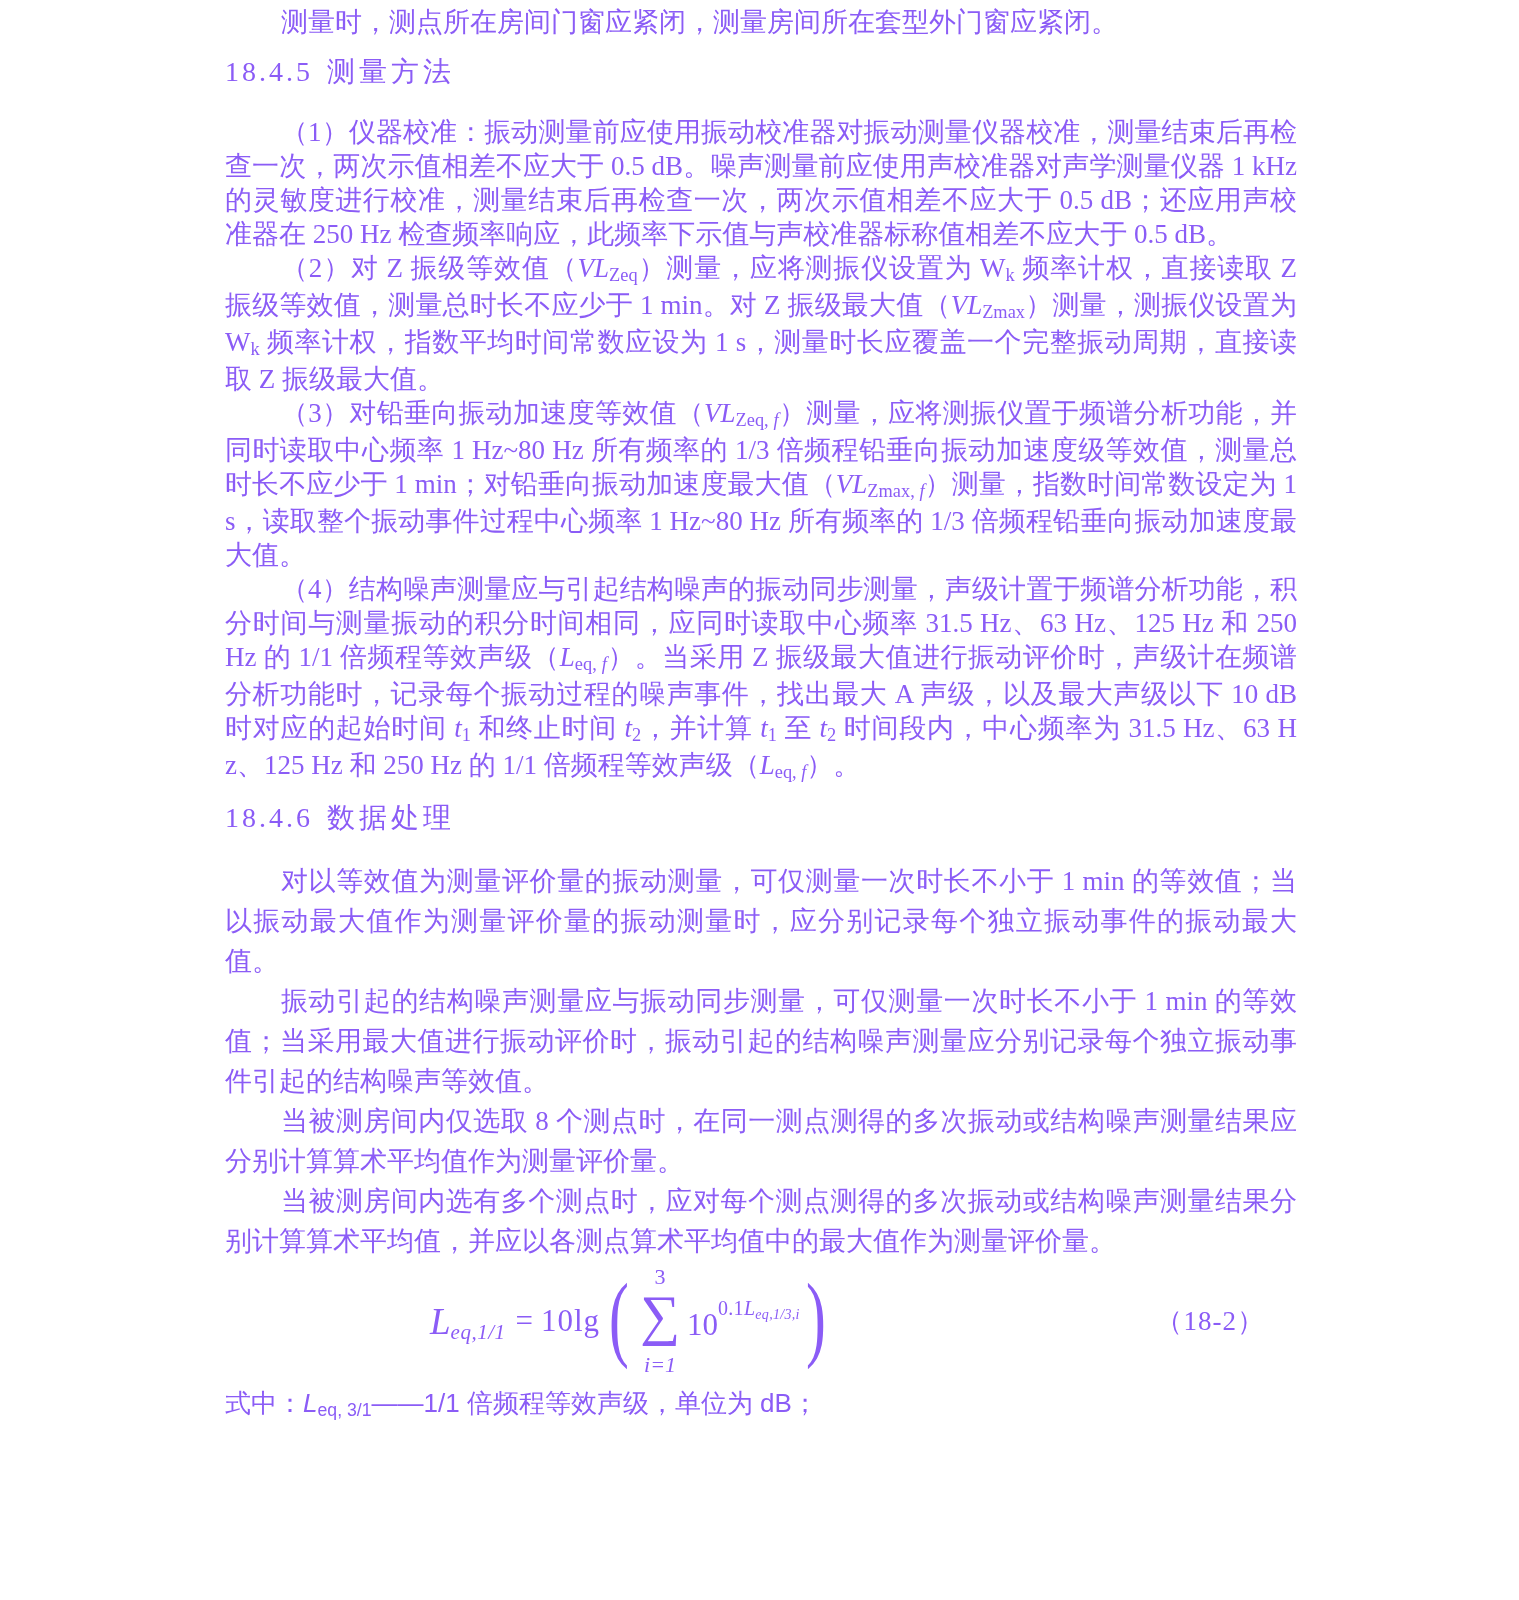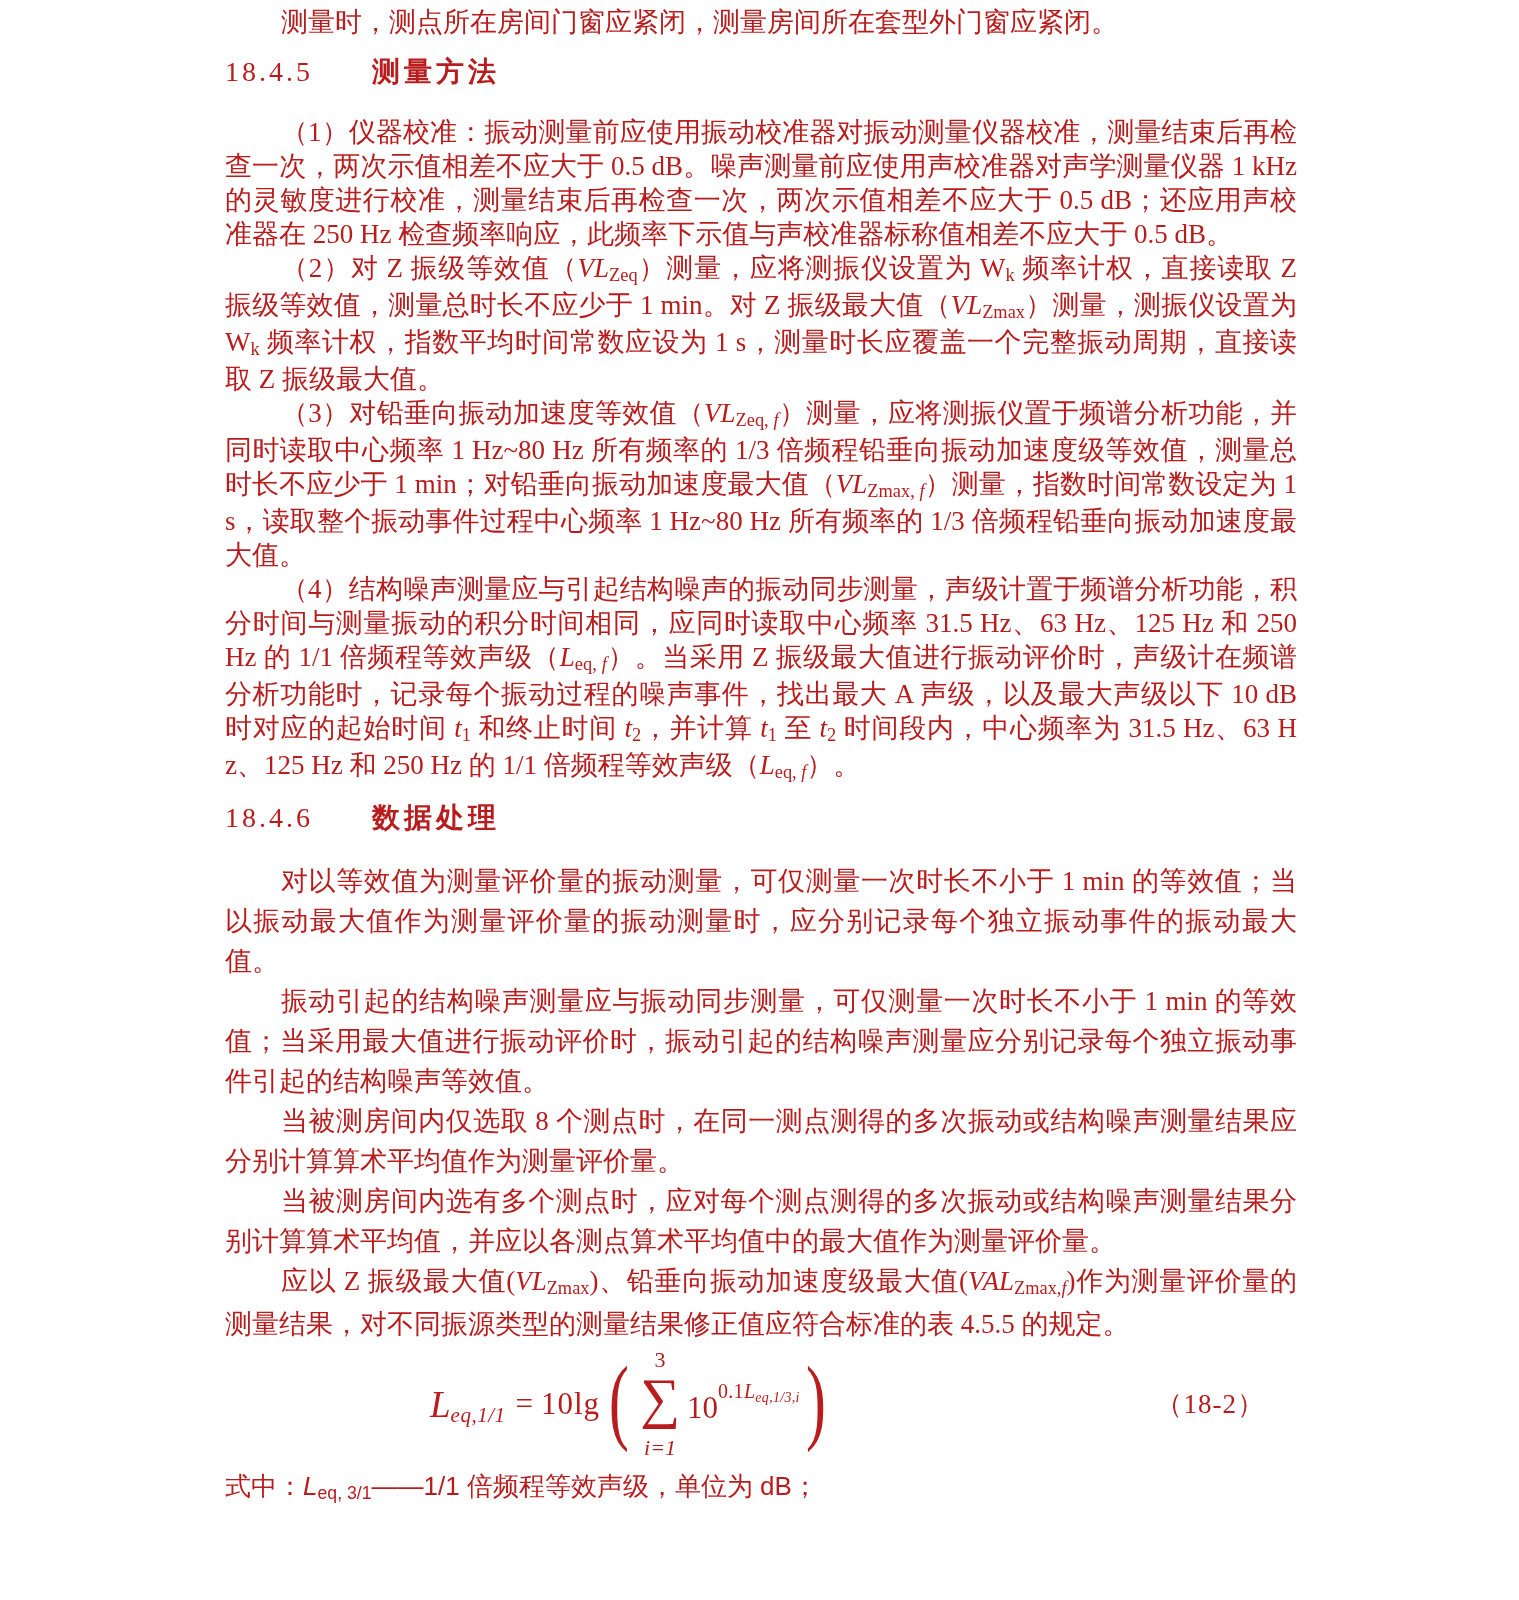--- a/index.html
+++ b/index.html
@@ -2,21 +2,21 @@
 <html><head>
 <meta charset="utf-8">
 <style>
   html,body{margin:0;padding:0;background:#ffffff;}
   .page{
     position:relative;
     width:1519px;height:1600px;
     background:#ffffff;
     overflow:hidden;
     font-family:"Liberation Serif","DejaVu Serif",serif;
-    color:#b91c1c;
+    color:#8b5cf6;
   }
   .content{
     position:absolute;
     left:225px;top:5px;
     width:1072px;
   }
   .para{
     margin:0;
     font-size:27px;
     line-height:34px;
@@ -31,23 +31,22 @@
     line-height:40px;
     font-weight:normal;
     text-align:left;
   }
   h2.heading .h-num{
     letter-spacing:3px;
     margin-right:14px;
     font-weight:500;
   }
   h2.heading .h-title{
-    font-weight:bold;
+    font-weight:normal;
     letter-spacing:4px;
-    margin-left:45px;
   }
   .h2-second{margin-top:29px;margin-bottom:15px;}
   .run-i{font-style:italic;}
   .run-sub,.run-subi{
     font-size:0.68em;
     position:relative;
     top:0.24em;
   }
   .run-subi{font-style:italic;}
   
@@ -125,21 +124,20 @@
 
     <h2 class="heading h2-second">
       <span class="h-num">18.4.6</span><span class="h-title">数据处理</span>
     </h2>
 
     <div class="sec2">
       <p class="para"><span class="run-t">对以等效值为测量评价量的振动测量，可仅测量一次时长不小于 1 min 的等效值；当以振动最大值作为测量评价量的振动测量时，应分别记录每个独立振动事件的振动最大值。</span></p>
       <p class="para"><span class="run-t">振动引起的结构噪声测量应与振动同步测量，可仅测量一次时长不小于 1 min 的等效值；当采用最大值进行振动评价时，振动引起的结构噪声测量应分别记录每个独立振动事件引起的结构噪声等效值。</span></p>
       <p class="para"><span class="run-t">当被测房间内仅选取 8 个测点时，在同一测点测得的多次振动或结构噪声测量结果应分别计算算术平均值作为测量评价量。</span></p>
       <p class="para"><span class="run-t">当被测房间内选有多个测点时，应对每个测点测得的多次振动或结构噪声测量结果分别计算算术平均值，并应以各测点算术平均值中的最大值作为测量评价量。</span></p>
-      <p class="para"><span class="run-t">应以 Z 振级最大值(</span><span class="run-i">VL</span><span class="run-sub">Zmax</span><span class="run-t">)、铅垂向振动加速度级最大值(</span><span class="run-i">VAL</span><span class="run-sub">Zmax,</span><span class="run-subi">f</span><span class="run-t">)作为测量评价量的测量结果，对不同振源类型的测量结果修正值应符合标准的表 4.5.5 的规定。</span></p>
     </div>
 
     <div class="formula-row">
       <div class="formula">
         <span class="f-lhs-var">L</span>
           <span class="f-lhs-sub">eq,1/1</span>
         <span class="f-eq">=</span>
         <span class="f-fn">10lg</span>
         <span class="f-paren">(</span>
         <span class="f-sum">

